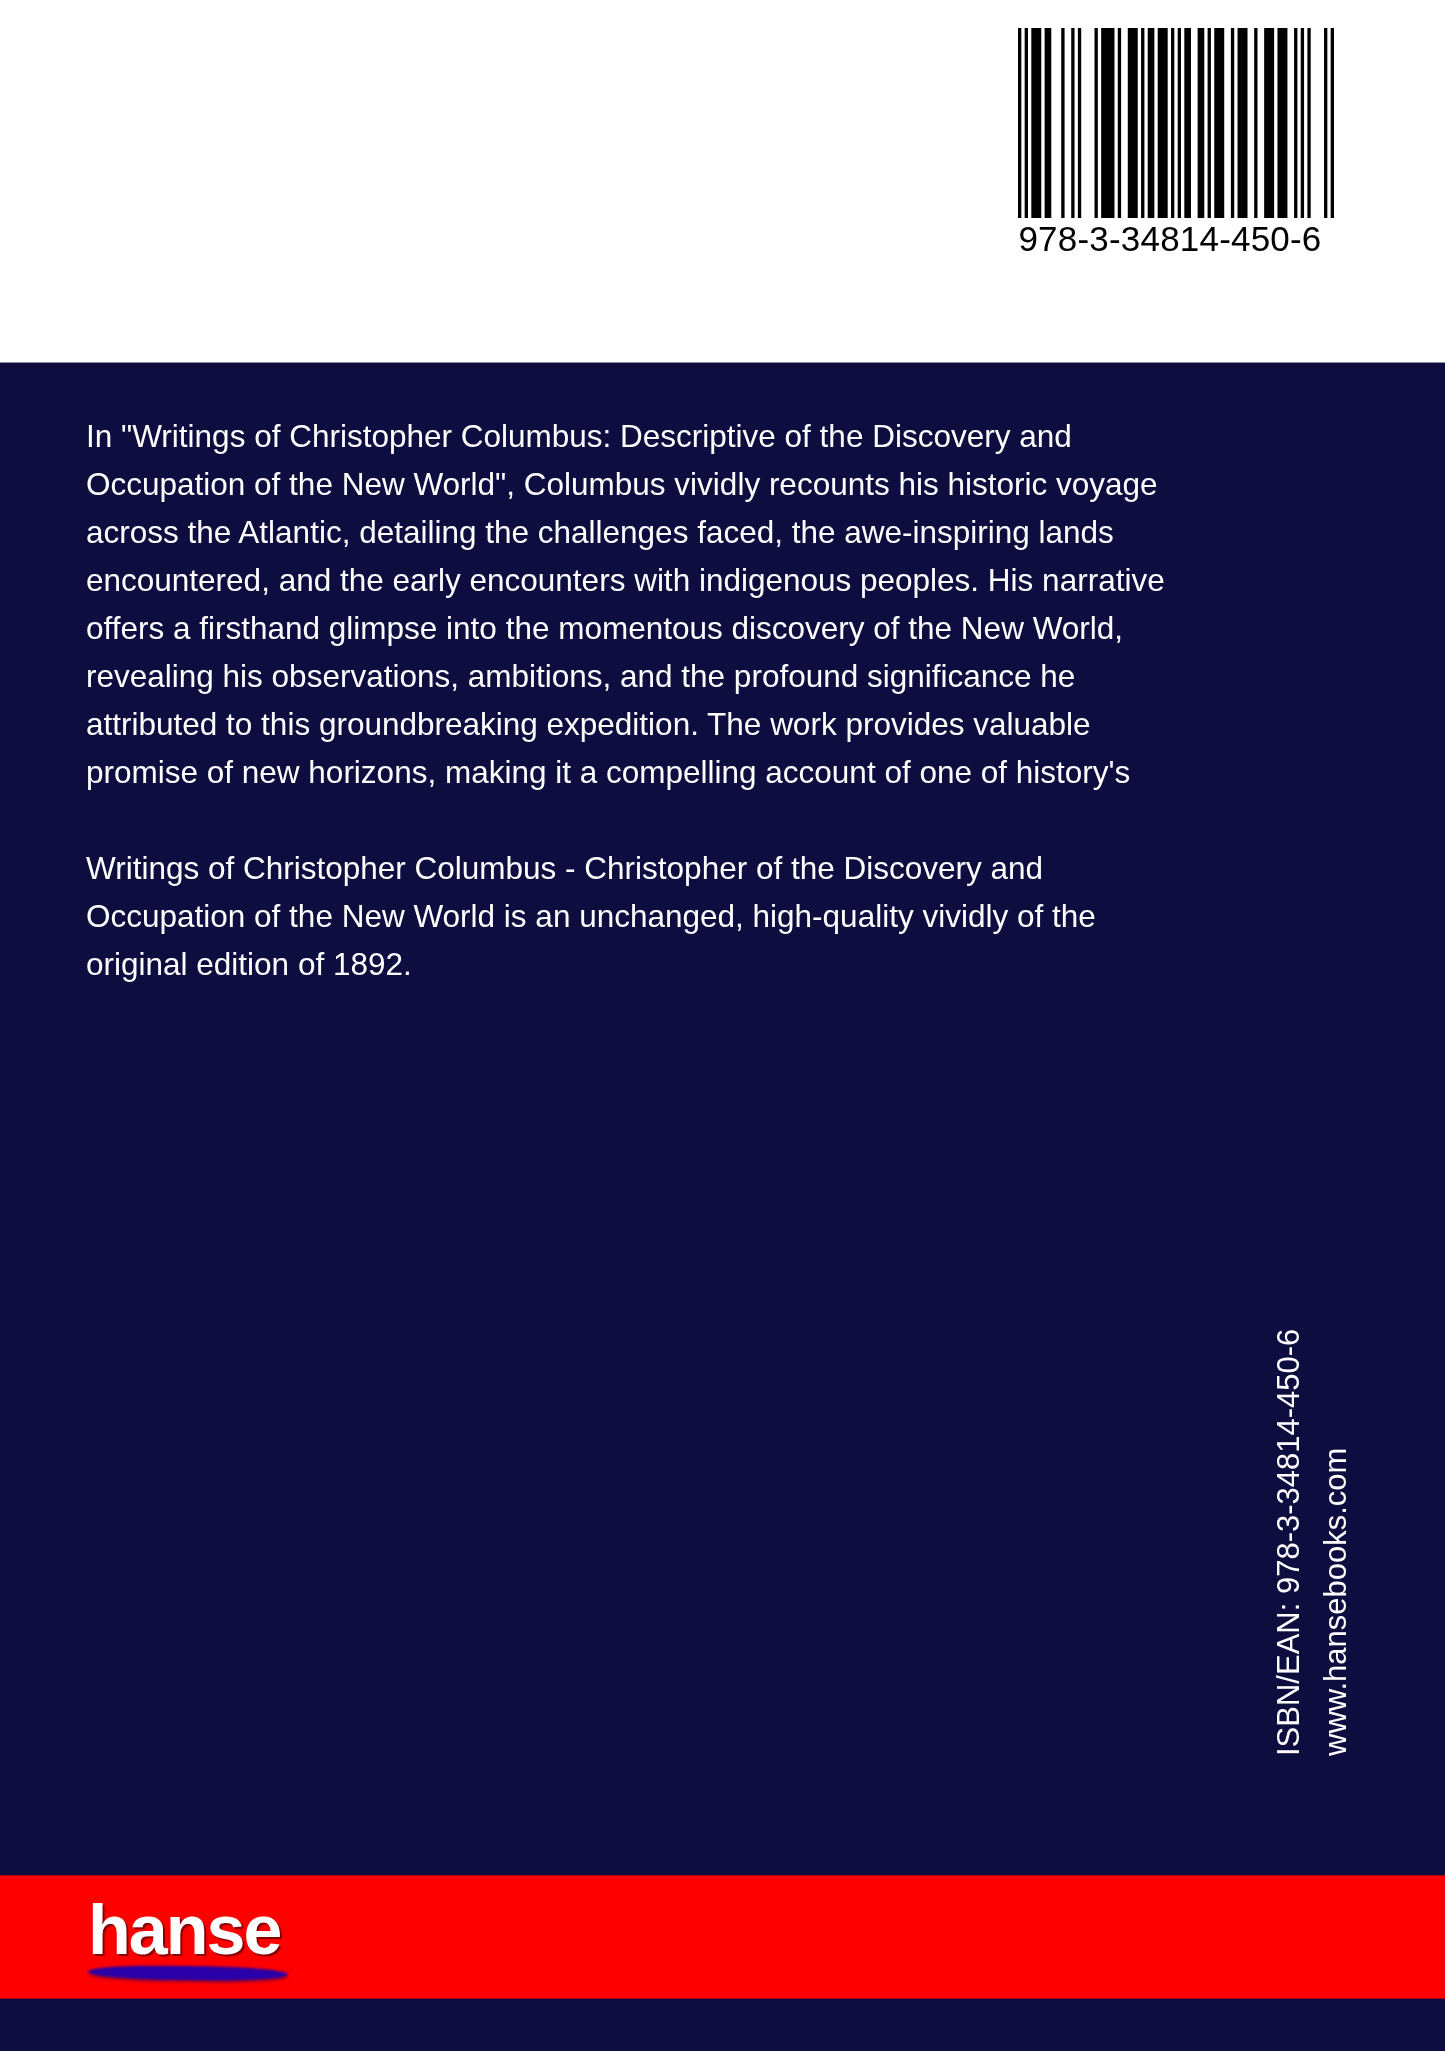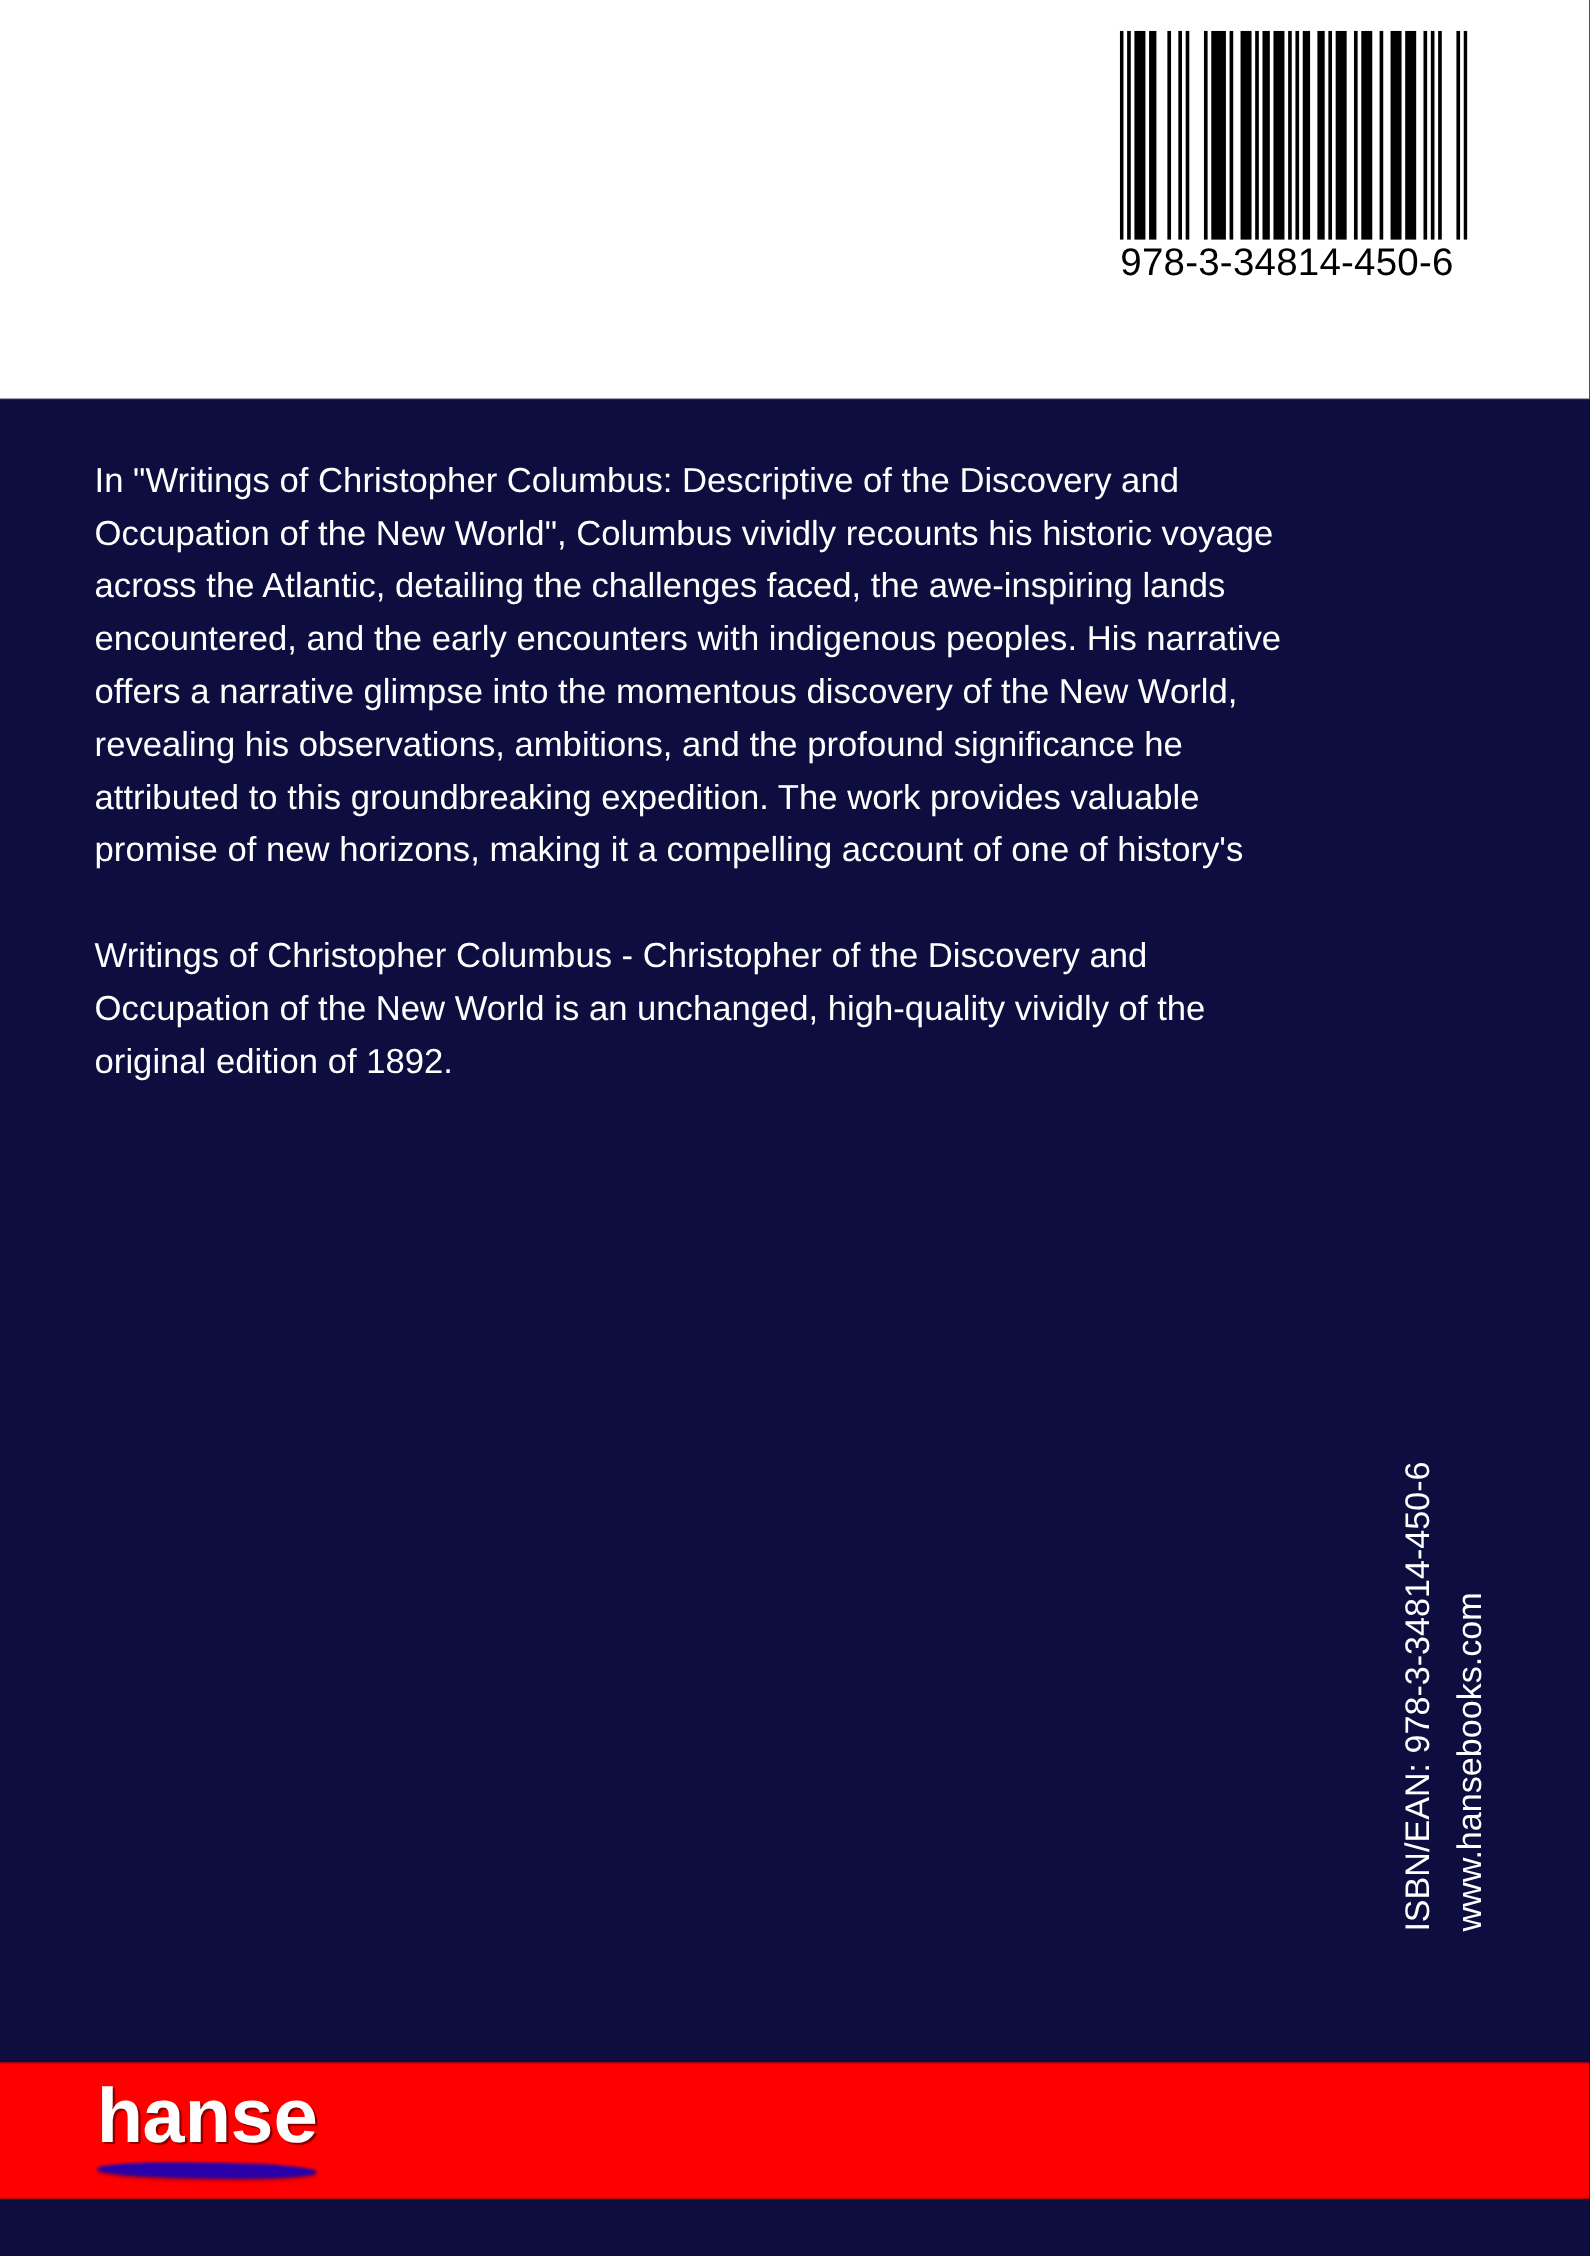--- a/index.html
+++ b/index.html
@@ -99,21 +99,21 @@
       position: absolute;
       left: 86px;
       top: 1893px;
       width: 210px;
       height: 95px;
     }
     .logo-word {
       position: absolute;
       left: 2px;
       top: 0;
-      font-family: Liberation Mono, monospace;
+      font-family: Liberation Sans, sans-serif;
       font-weight: bold;
       font-size: 70px;
       line-height: 74px;
       color: #ffffff;
       letter-spacing: -2px;
       text-shadow: 2px 2px 1px rgba(90,0,0,0.75);
       white-space: nowrap;
     }
     .logo-swoosh {
       position: absolute;
@@ -170,21 +170,21 @@
 <div class="barcode-digits">978-3-34814-450-6</div>
 
 <div class="navy-panel"></div>
 
 <div class="description">
   <div>
     <span class="line">In "Writings of Christopher Columbus: Descriptive of the Discovery and</span>
     <span class="line">Occupation of the New World", Columbus vividly recounts his historic voyage</span>
     <span class="line">across the Atlantic, detailing the challenges faced, the awe-inspiring lands</span>
     <span class="line">encountered, and the early encounters with indigenous peoples. His narrative</span>
-    <span class="line">offers a narrative glimpse into the momentous discovery of the New World,</span>
+    <span class="line">offers a firsthand glimpse into the momentous discovery of the New World,</span>
     <span class="line">revealing his observations, ambitions, and the profound significance he</span>
     <span class="line">attributed to this groundbreaking expedition. The work provides valuable</span>
     <span class="line">promise of new horizons, making it a compelling account of one of history's</span>
   </div>
   <span class="gap"></span>
   <div>
     <span class="line">Writings of Christopher Columbus - Christopher of the Discovery and</span>
     <span class="line">Occupation of the New World is an unchanged, high-quality vividly of the</span>
     <span class="line">original edition of 1892.</span>
   </div>

